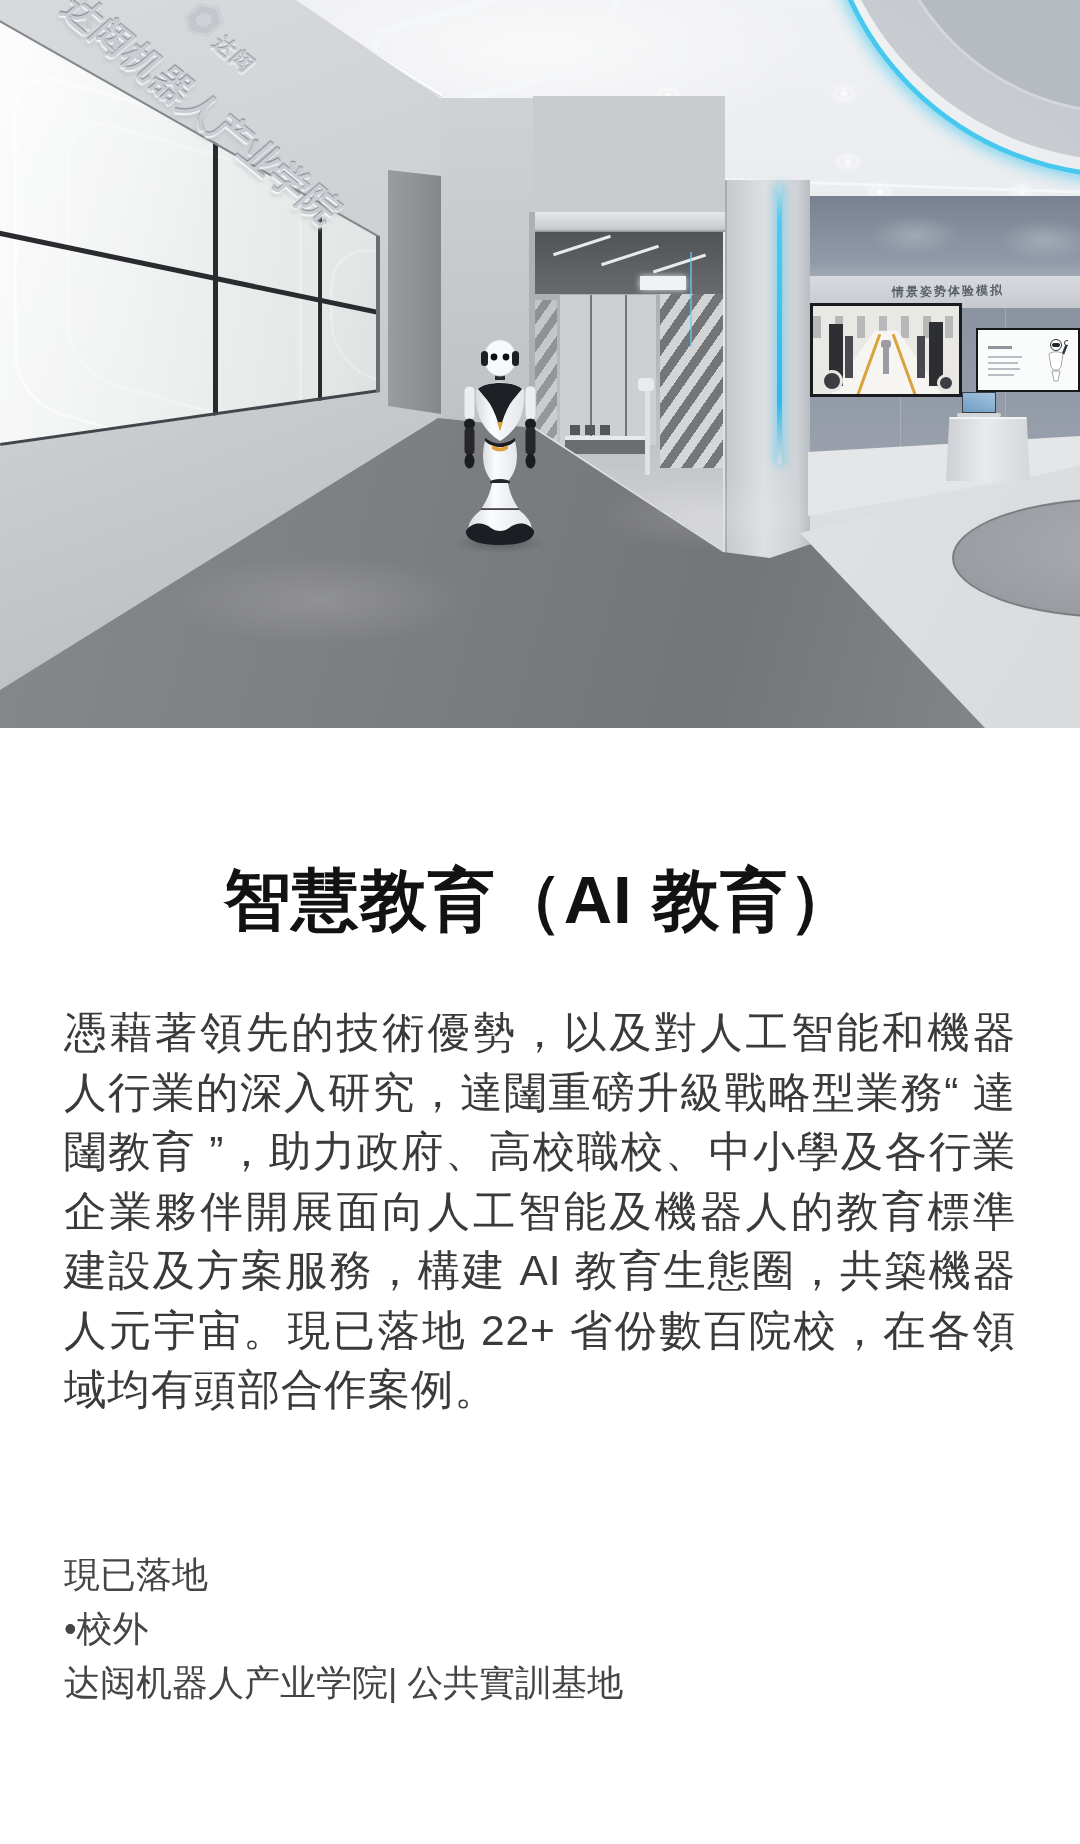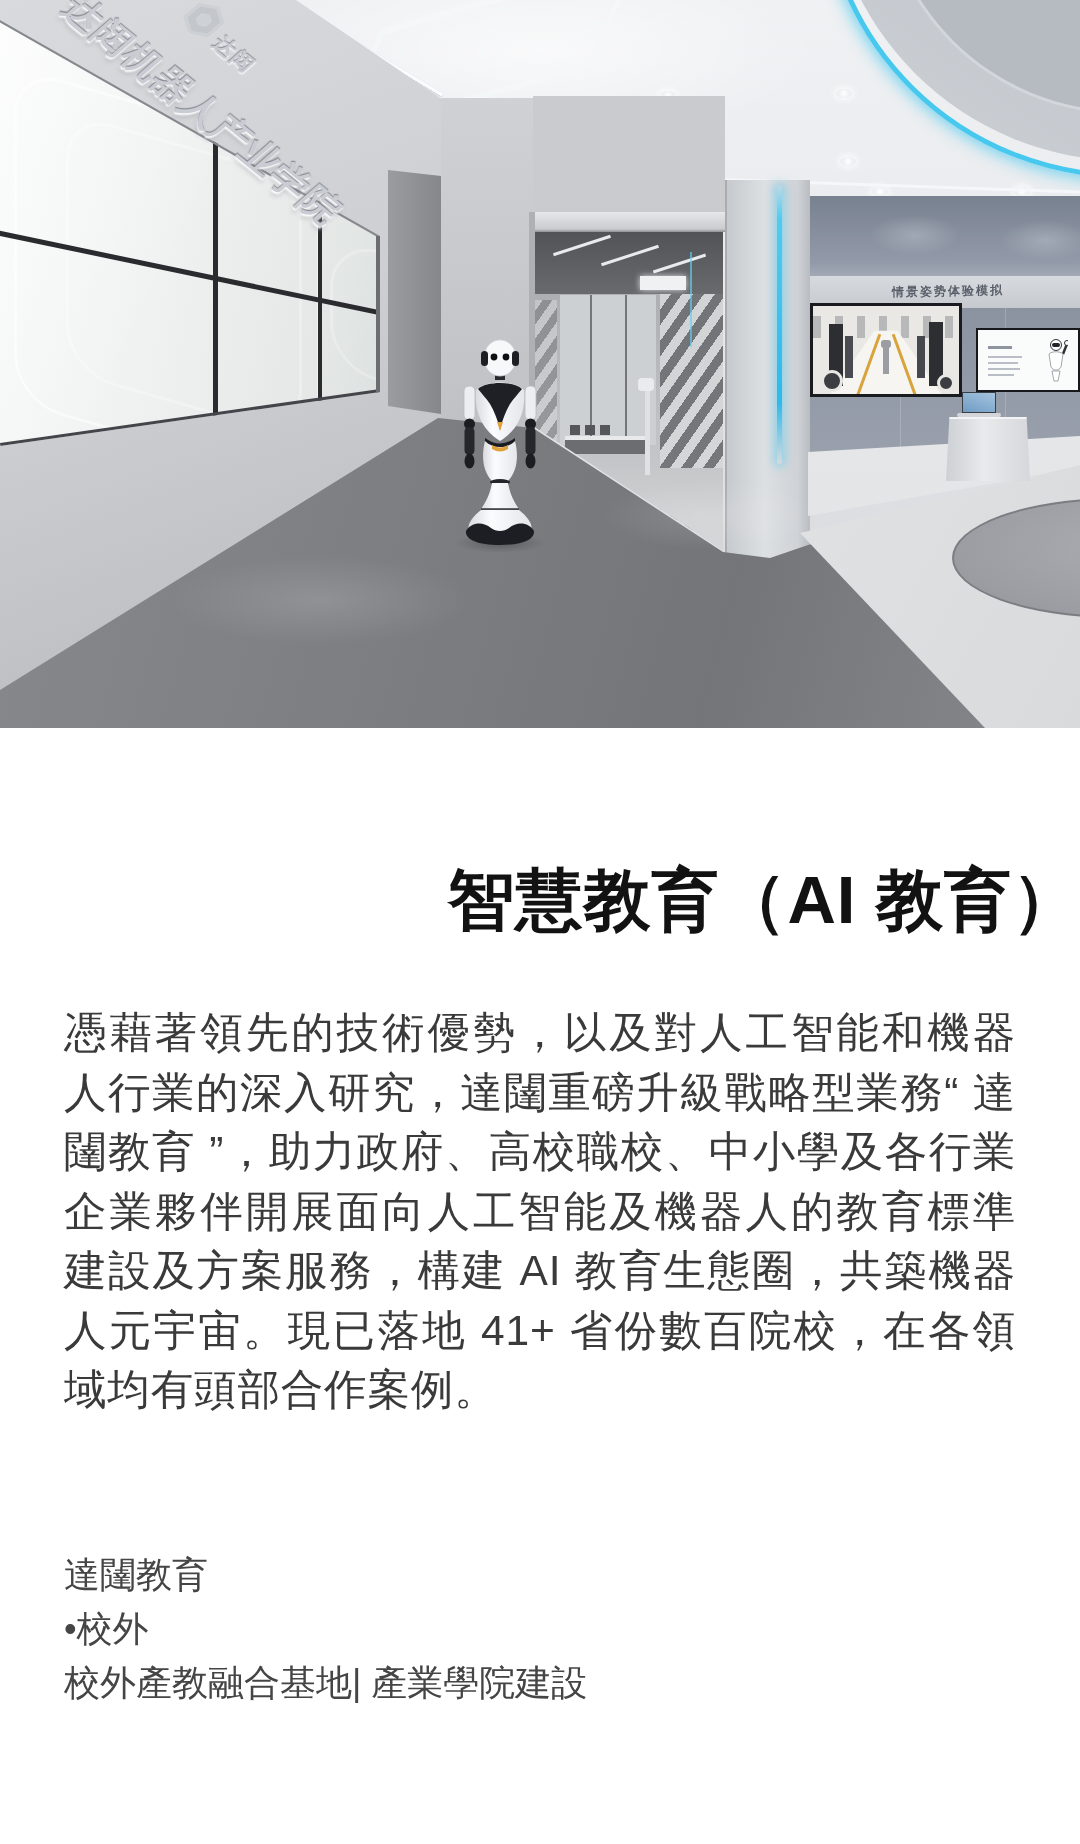--- a/index.html
+++ b/index.html
@@ -164,21 +164,21 @@
       background:radial-gradient(ellipse at 60% 40%,#abadb2 0%,#9b9da2 70%,#8e9095 100%);
       border:2px solid #7b7d82;box-sizing:border-box;}
 
   
   .robot-shadow{left:440px;top:530px;width:120px;height:26px;
       background:radial-gradient(closest-side,rgba(35,36,40,.35),rgba(35,36,40,0) 75%);}
   .robot{left:452px;top:334px;width:96px;height:214px;}
 
   
   .content{position:absolute;left:0;top:728px;width:1080px;}
-  .title{margin:127px 0 0 0;text-align:right;font-size:67px;font-weight:700;color:#121212;letter-spacing:1px;}
+  .title{margin:127px 0 0 0;text-align:center;font-size:67px;font-weight:700;color:#121212;letter-spacing:1px;}
   .para{margin:57px 64px 0 64px;width:952px;font-size:42.5px;line-height:1.40;color:#3a3a3a;
       text-align:justify;letter-spacing:.02em;}
   .coop{margin:128px 64px 0 64px;font-size:36px;line-height:54px;color:#454545;}
 </style>
 </head>
 <body>
 
 <div class="hero">
 
   <div class="abs ceil-glow"></div>
@@ -338,19 +338,19 @@
     <ellipse cx="48" cy="24" rx="16" ry="18" fill="#f7f8fa" stroke="#d5d7da" stroke-width="0.8"></ellipse>
     <rect x="29" y="17" width="7" height="15" rx="3.5" fill="#1e1f24"></rect>
     <rect x="60" y="17" width="7" height="15" rx="3.5" fill="#1e1f24"></rect>
     <circle cx="42" cy="23" r="3.4" fill="#0e0f12"></circle>
     <circle cx="54" cy="23" r="3.4" fill="#0e0f12"></circle>
   </svg>
 </div>
 
 <div class="content">
   <h1 class="title">智慧教育（AI 教育）</h1>
-  <p class="para">憑藉著領先的技術優勢，以及對人工智能和機器人行業的深入研究，達闥重磅升級戰略型業務“ 達闥教育 ”，助力政府、高校職校、中小學及各行業企業夥伴開展面向人工智能及機器人的教育標準建設及方案服務，構建 AI 教育生態圈，共築機器人元宇宙。現已落地 41+ 省份數百院校，在各領域均有頭部合作案例。</p>
+  <p class="para">憑藉著領先的技術優勢，以及對人工智能和機器人行業的深入研究，達闥重磅升級戰略型業務“ 達闥教育 ”，助力政府、高校職校、中小學及各行業企業夥伴開展面向人工智能及機器人的教育標準建設及方案服務，構建 AI 教育生態圈，共築機器人元宇宙。現已落地 22+ 省份數百院校，在各領域均有頭部合作案例。</p>
   <div class="coop">
-    <div>達闥教育</div>
+    <div>現已落地</div>
     <div>•校外</div>
-    <div>校外產教融合基地| 產業學院建設</div>
+    <div>达闼机器人产业学院| 公共實訓基地</div>
   </div>
 </div>
 
 </body></html>

